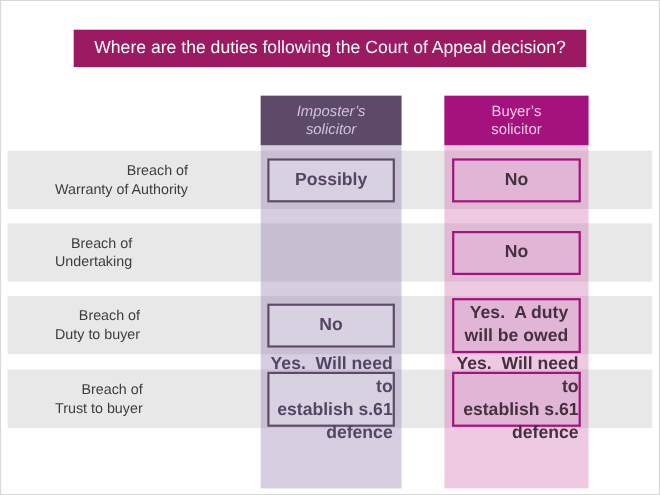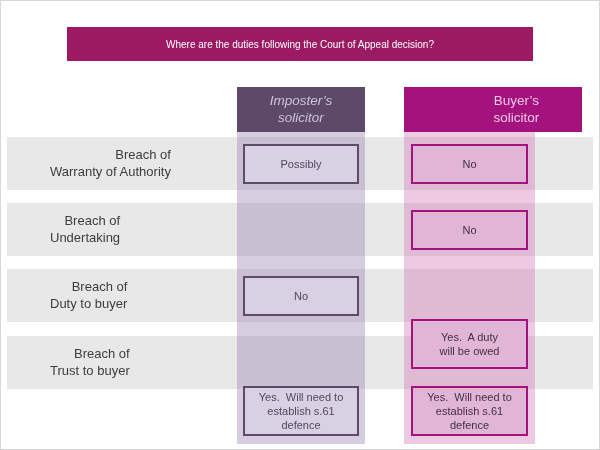--- a/index.html
+++ b/index.html
@@ -10,70 +10,71 @@
     font-family:"Liberation Sans", sans-serif;
     box-shadow: inset 0 0 0 1px #d8d8d8;
     overflow:hidden;
   }
 
   .banner {
     position:absolute; left:67px; top:27px; width:466px; height:34px;
     background: var(--banner-bg, #9b1a62);
     color:#ffffff;
     display:flex; align-items:center; justify-content:center;
-    font-size:10px;
+    font-size:16px;
   }
 
   .strip { position:absolute; top:87px; height:357px; z-index:1; }
   .strip-imposter { left:237px; width:128px; background: rgba(147,123,176,0.38); }
   .strip-buyer    { left:404px; width:131px; background: rgba(205,100,170,0.34); }
 
   .colhead {
     position:absolute; top:87px; height:45px; z-index:4;
     display:flex; align-items:center; justify-content:center;
     text-align:center; white-space:pre-line;
     font-size:13.5px; line-height:1.25;
   }
   .colhead-imposter { left:237px; width:128px; background: var(--imposter-header-bg, #5d4a68); color:#cfc3da;font-style:italic; }
-  .colhead-buyer    { left:404px; width:131px; background: var(--buyer-header-bg, #a3127d); color:#efc9e4;padding-left:47px; }
+  .colhead-buyer    { left:404px; width:131px; background: var(--buyer-header-bg, #a3127d); color:#efc9e4; }
 
   .band {
     position:absolute; left:7px; width:586px; height:53px; z-index:0;
     background: var(--band-bg, #e8e8e8);
     top: var(--rowtop);
   }
   .rowlabel {
     position:absolute; left:50px; width:185px; height:53px; z-index:2;
     top: var(--rowtop);
     display:flex; align-items:center;
     white-space:pre-line;
     font-size:13px; line-height:1.3; color:#3d3d3d;text-align:right;
   }
   .cell {
     position:absolute; z-index:3;
     display:flex; align-items:center; justify-content:center;
-    text-align:center; white-space:pre-wrap;
-    font-size:11px; line-height:1.3;
+    text-align:right; white-space:pre-wrap;
+    font-size:16px; line-height:1.3;
     border:2px solid;
     height:36px;
     top: calc(var(--rowtop) + 7px);
+    font-weight: bold;
   }
   .cell-imposter {
     left:243px; width:112px;
     background: var(--imposter-cell-bg, #d8d1e1);
     border-color: var(--imposter-header-bg, #5d4a68);
     color:#554565;
   }
   .cell-buyer {
     left:411px; width:113px;
     background: var(--buyer-cell-bg, #e1b5d6);
     border-color: var(--buyer-header-bg, #a3127d);
     color:#44303f;
   }
-  .cell.tall { height:46px; top: calc(var(--rowtop) + 2px); margin-top: 48px; }
+  .cell.tall { height:46px; top: calc(var(--rowtop) + 2px); }
 
   .r1 { --rowtop:137px; }
   .r2 { --rowtop:203px; }
   .r3 { --rowtop:269px; }
   .r4 { --rowtop:336px; }
 </style>
 </head>
 <body>
 
 <div class="slide">

